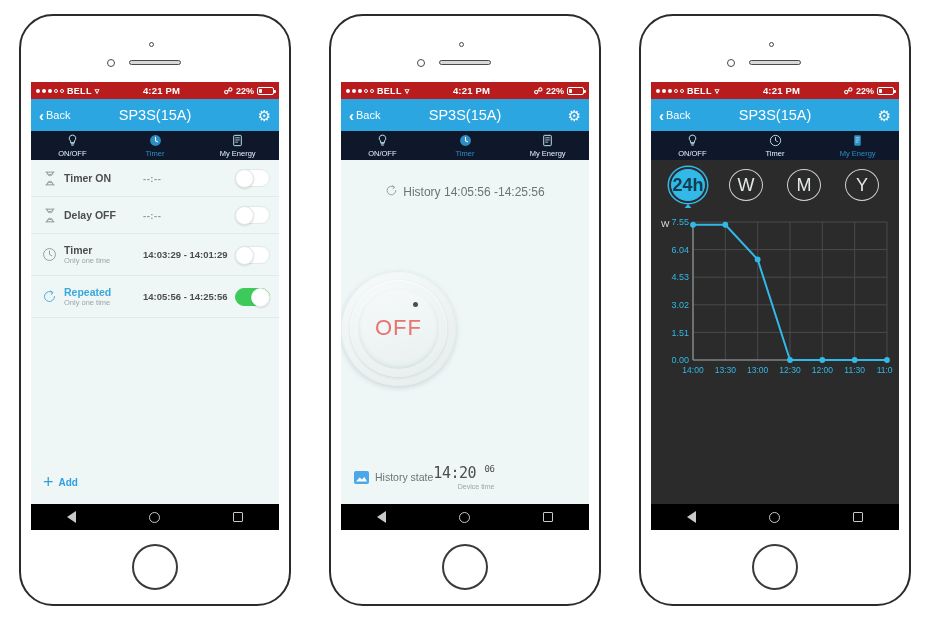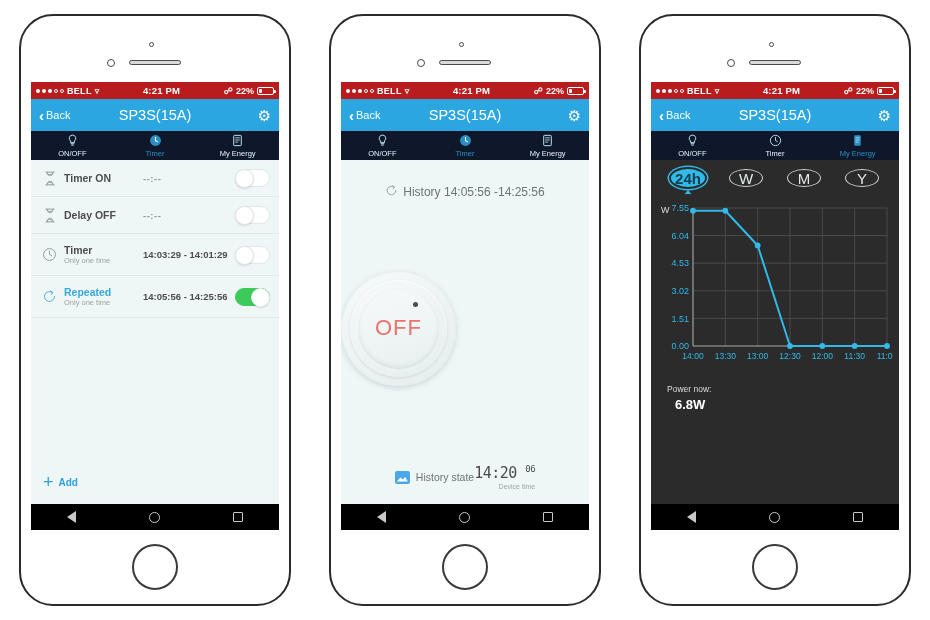--- a/index.html
+++ b/index.html
@@ -130,33 +130,33 @@
     box-shadow: inset 0 1px 2px rgba(255,255,255,.9), 0 1px 3px rgba(150,170,170,.35);
   }
   .big-knob:after {
     content: ""; position: absolute; inset: 17px; border-radius: 50%;
     background: linear-gradient(165deg, #f6f9f9 0%, #e9f0f0 100%);
     box-shadow: inset 0 -2px 4px rgba(165,185,185,.3);
   }
   .knob-label { position: relative; z-index: 3; font-size: 22px; color: #e8736f; letter-spacing: 1px; }
   .knob-dot { position: absolute; z-index: 3; top: 31px; right: 38px; width: 5px; height: 5px; border-radius: 50%; background: #4c4c4c; }
 
-  .footer2 { display: flex; align-items: center; justify-content: center; padding: 8px 13px 14px; }
+  .footer2 { display: flex; align-items: center; justify-content: flex-start; padding: 8px 13px 14px; }
   .hist { display: flex; align-items: center; gap: 6px; font-size: 10.5px; color: #6b7575; }
   .hist-ico { width: 15px; height: 13px; border-radius: 2px; background: #4aa8e8; position: relative; }
   .hist-ico:after { content:""; position:absolute; left:2px; right:2px; bottom:2px; height:6px; background:#fff; clip-path: polygon(0 100%, 33% 34%, 55% 68%, 76% 24%, 100% 100%); }
   .devtime { text-align: right; }
   .dt-val { font-family: "DejaVu Sans Mono", monospace; font-size: 15px; color: #4d4d4d; letter-spacing: -.5px; }
   .dt-sec { font-size: 9px; vertical-align: top; }
   .dt-lbl { font-size: 7px; color: #9aa6a6; margin-top: 1px; }
 
   
   .energy { flex: 1; background: #2b2b2b; display: flex; flex-direction: column; }
   .period-row { display: flex; justify-content: space-around; align-items: center; padding: 9px 8px 3px; position: relative; }
-  .pbtn { width: 34px; height: 18px; border-radius: 50%; border: 1.6px solid #cfd3d3; display: flex; align-items: center; justify-content: center; color: #e4e8e8; font-size: 15px; position: relative; }
+  .pbtn { width: 34px; height: 32px; border-radius: 50%; border: 1.6px solid #cfd3d3; display: flex; align-items: center; justify-content: center; color: #e4e8e8; font-size: 18px; position: relative; }
   .pbtn.active { background: #32b9e8; border-color: #32b9e8; color: #10404f; font-weight: bold; box-shadow: 0 0 0 2px #2b2b2b, 0 0 0 3.5px #32b9e8; }
   .pbtn.active .caret { position: absolute; bottom: -11px; left: 50%; transform: translateX(-50%); width: 0; height: 0; border-left: 6px solid transparent; border-right: 6px solid transparent; border-bottom: 7px solid #32b9e8; }
 
   .chart-box { padding: 4px 6px 2px 4px; position: relative; }
   .chart-svg { display: block; }
   .pw-box { padding: 10px 0 12px 16px; }
   .pw-lbl { font-size: 8.5px; color: #dcdcdc; }
   .pw-val { font-size: 13px; color: #ffffff; font-weight: bold; margin-top: 3px; margin-left: 8px; }
 </style>
 </head>
@@ -556,24 +556,20 @@
               <circle cx="38" cy="16.741721854304615" r="2.9" fill="#32b9e8"></circle>
               <circle cx="70.33333333333334" cy="16.741721854304615" r="2.9" fill="#32b9e8"></circle>
               <circle cx="102.66666666666667" cy="51.470198675496675" r="2.9" fill="#32b9e8"></circle>
               <circle cx="135" cy="152" r="2.9" fill="#32b9e8"></circle>
               <circle cx="167.33333333333334" cy="152" r="2.9" fill="#32b9e8"></circle>
               <circle cx="199.66666666666666" cy="152" r="2.9" fill="#32b9e8"></circle>
               <circle cx="232" cy="152" r="2.9" fill="#32b9e8"></circle>
             </svg>
         </div>
 
-        <div class="pw-box">
-          <div class="pw-lbl">Power now:</div>
-          <div class="pw-val">6.8W</div>
-        </div>
       </div>
 
       <div class="andnav">
         <span class="nv-back"></span>
         <span class="nv-home"></span>
         <span class="nv-rec"></span>
       </div>
     </div>
 
     <div class="phone-bottom">

